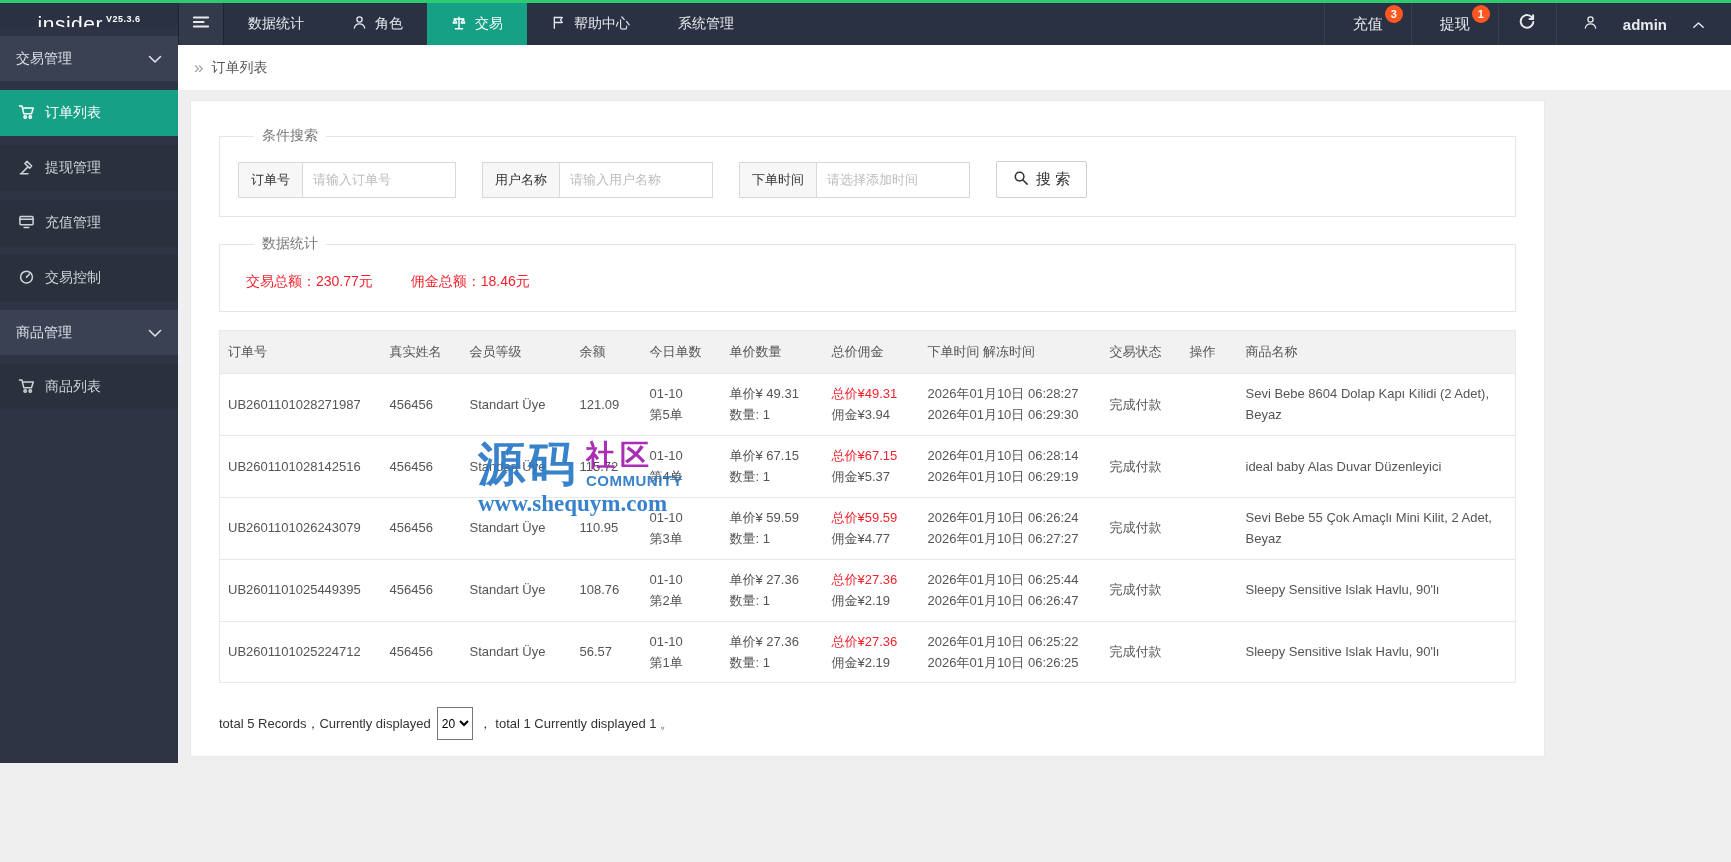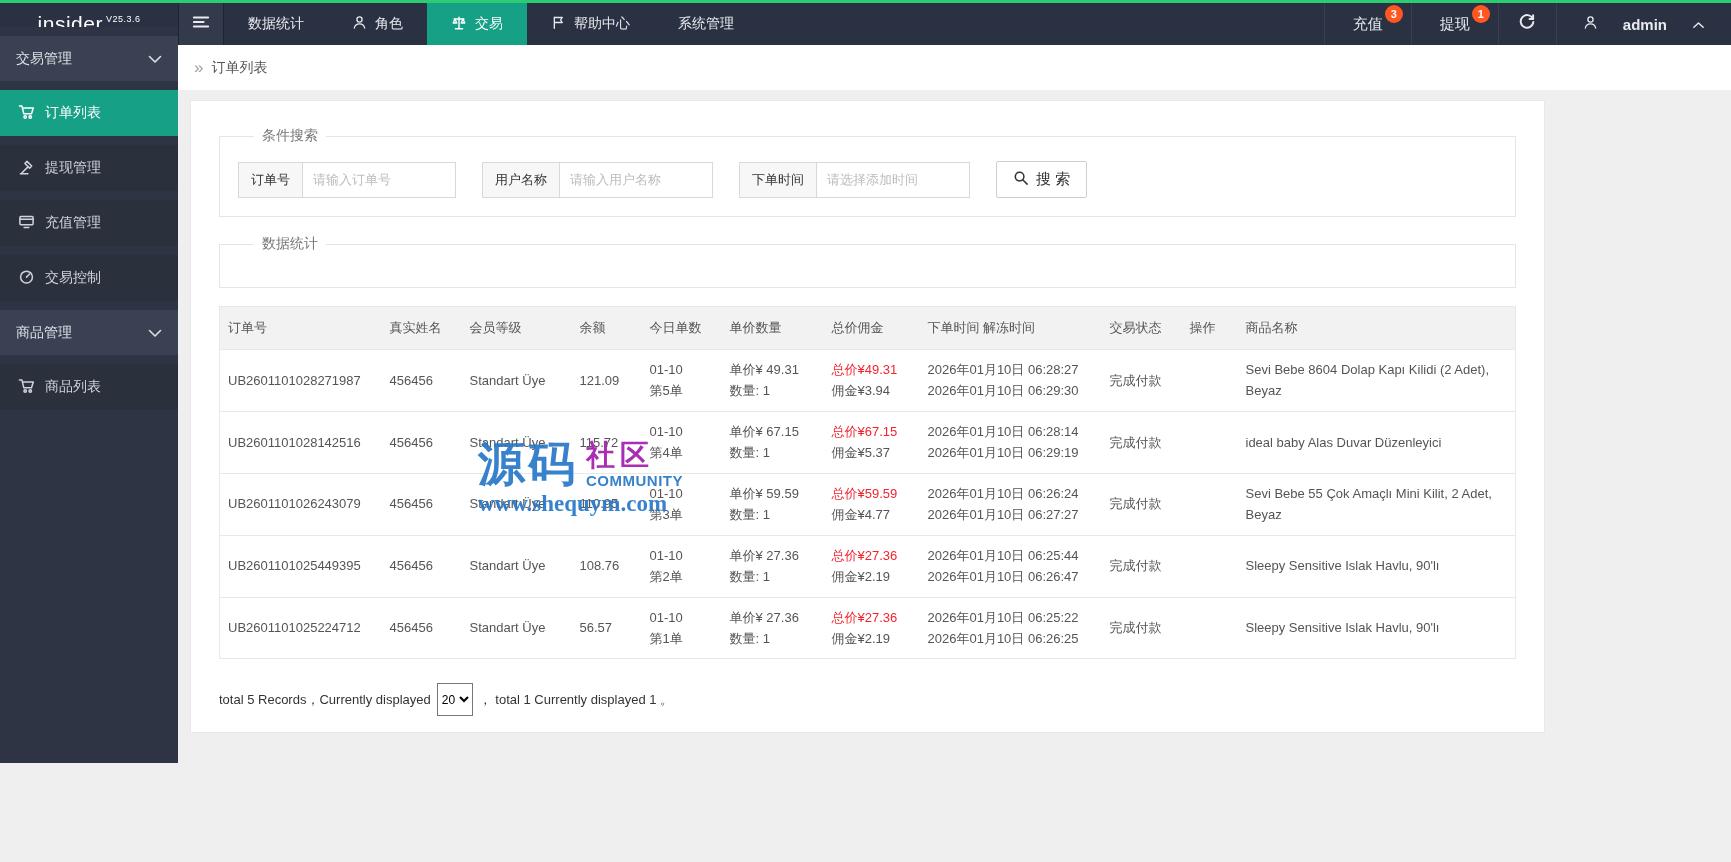--- a/index.html
+++ b/index.html
@@ -5,21 +5,21 @@
   * { margin:0; padding:0; box-sizing:border-box; }
   html,body { width:1731px; height:862px; }
   body {
     font-family:"Liberation Sans","DejaVu Sans",sans-serif;
     background:#efefef; overflow:hidden; position:relative; color:#333;
   }
   
   .top-strip { height:3px; background:#2ecc71; }
   .topbar { height:42px; background:#2a3142; display:flex; align-items:stretch; color:#e8eaee; }
   .logo { width:178px; display:flex; align-items:center; justify-content:center; font-size:21px; color:#fff; letter-spacing:.5px; }
-  .logo .ver { font-size:9px; margin:-10px 0 0 3px; font-weight:normal; }
+  .logo .ver { font-size:9px; margin:-10px 0 0 3px; font-weight:bold; }
   .nav-toggle { width:46px; display:flex; align-items:center; justify-content:center; background:#333a4c; border-left:1px solid #1f2531; border-right:1px solid #1f2531; cursor:pointer; }
   .topmenu { display:flex; align-items:stretch; }
   .menu-item { display:flex; align-items:center; gap:8px; padding:0 24px; font-size:14px; cursor:pointer; }
   .menu-item.active { background:#16a085; color:#fff; }
   .top-right { margin-left:auto; display:flex; align-items:stretch; }
   .top-action { position:relative; display:flex; align-items:center; padding:0 28px; font-size:15px; cursor:pointer; border-left:1px solid rgba(255,255,255,.07); }
   .badge { position:absolute; top:2px; right:8px; min-width:18px; height:18px; border-radius:9px; background:#ff5722; color:#fff; font-size:11px; display:flex; align-items:center; justify-content:center; padding:0 4px; font-weight:bold; }
   .icon-btn { display:flex; align-items:center; justify-content:center; width:58px; cursor:pointer; border-left:1px solid rgba(255,255,255,.07); }
   .user { display:flex; align-items:center; gap:25px; padding:0 26px; font-size:15px; font-weight:bold; cursor:pointer; border-left:1px solid rgba(255,255,255,.07); }
   svg.ic { stroke:currentColor; fill:none; stroke-width:1.6; stroke-linecap:round; stroke-linejoin:round; }
@@ -244,20 +244,24 @@
                   <path d="M10.6 10.6L15 15"></path>
                 </svg>
             </span>
             <span>搜 索</span>
           </button>
         </div>
       </fieldset>
 
       <fieldset>
         <legend>数据统计</legend>
+        <div class="stats-line">
+          <span>交易总额：230.77元</span>
+          <span>佣金总额：18.46元</span>
+        </div>
       </fieldset>
 
       <table>
         <colgroup>
           <col style="width:162px">
             <col style="width:80px">
             <col style="width:110px">
             <col style="width:70px">
           <col style="width:80px">
             <col style="width:102px">

